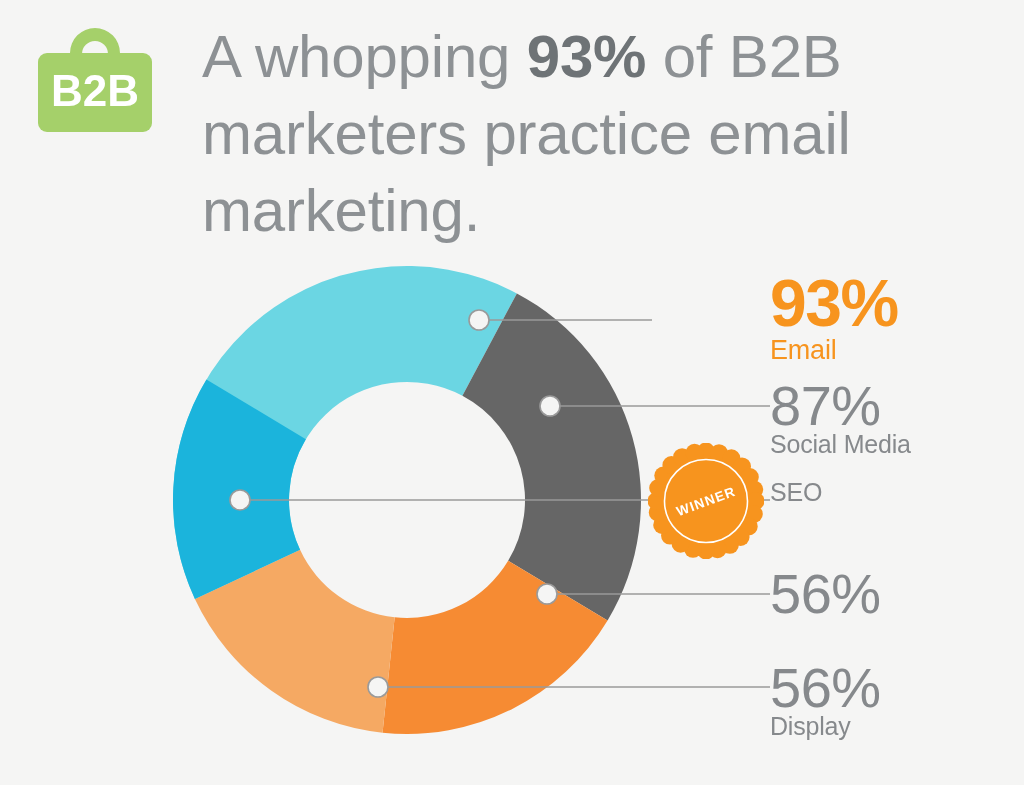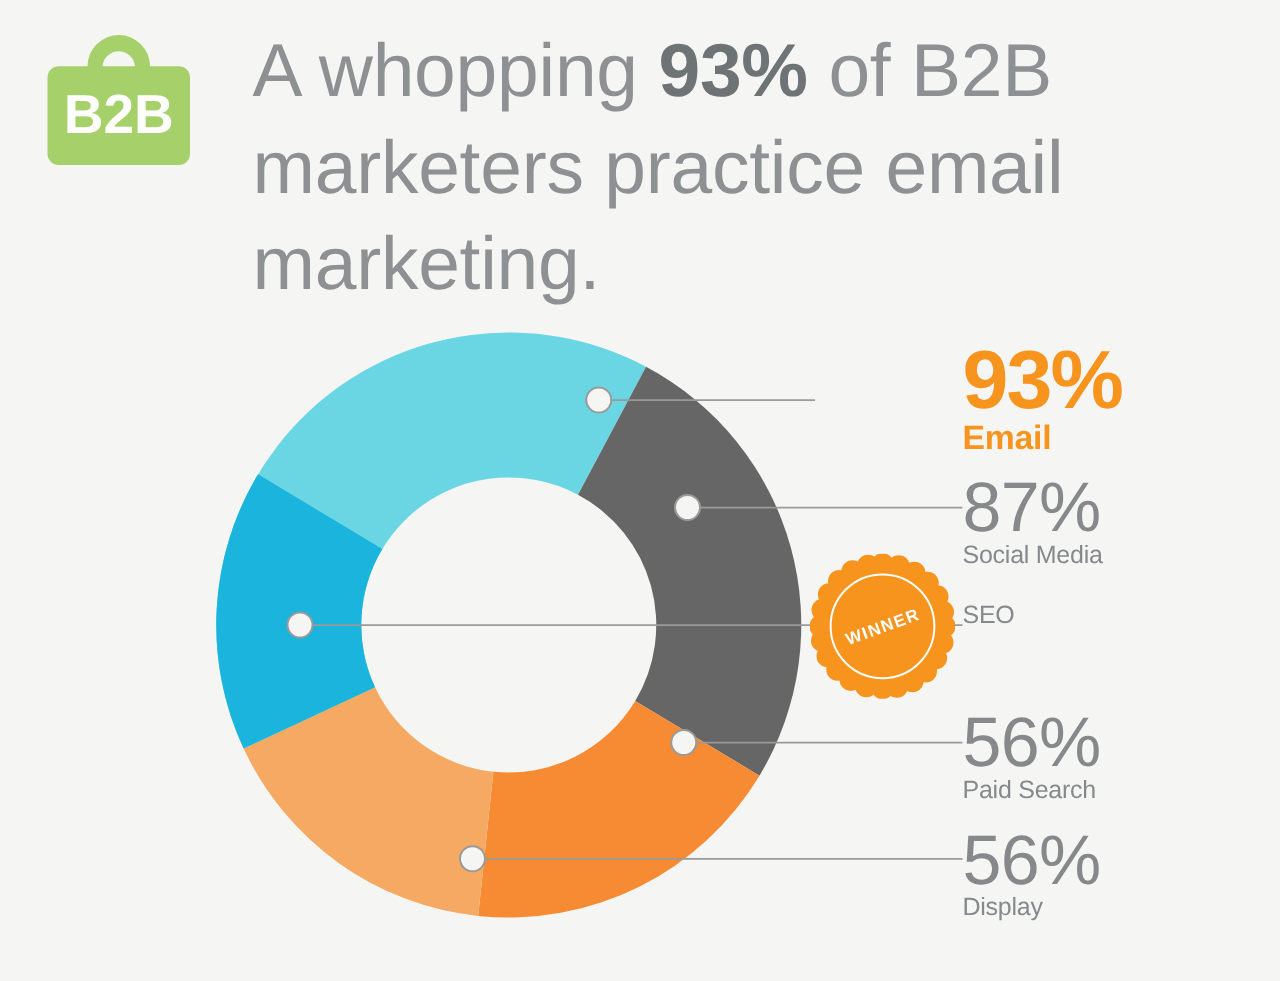--- a/index.html
+++ b/index.html
@@ -82,37 +82,37 @@
     width: 254px;
   }
   .legend-pct {
     font-size: 56px;
     line-height: 46px;
     font-weight: 300;
     color: #86898c;
     letter-spacing: -0.5px;
   }
   .legend-label {
-    font-size: 20px;
+    font-size: 25px;
     line-height: 30px;
     font-weight: 300;
     color: #86898c;
     letter-spacing: -0.2px;
   }
   .legend-item.winner .legend-pct {
     font-size: 66px;
     line-height: 64px;
     font-weight: 700;
     color: #f7941e;
     letter-spacing: -1.5px;
   }
   .legend-item.winner .legend-label {
     font-size: 27px;
     color: #f7941e;
-    font-weight: 700;
+    font-weight: 400;
   }
 
   
   #winner-seal {
     position: absolute;
     left: 648px;
     top: 268px;
     width: 116px;
     height: 116px;
   }
@@ -228,21 +228,20 @@
       <div class="legend-pct">87%</div>
       <div class="legend-label">Social Media</div>
     </div>
 
     <div class="legend-item" style="top:302px;">
       <div class="legend-label">SEO</div>
     </div>
 
     <div class="legend-item" style="top:396px;">
       <div class="legend-pct">56%</div>
-      <div class="legend-label">Paid Search</div>
     </div>
 
     <div class="legend-item" style="top:490px;">
       <div class="legend-pct">56%</div>
       <div class="legend-label">Display</div>
     </div>
 
   </div>
 
 </div>

